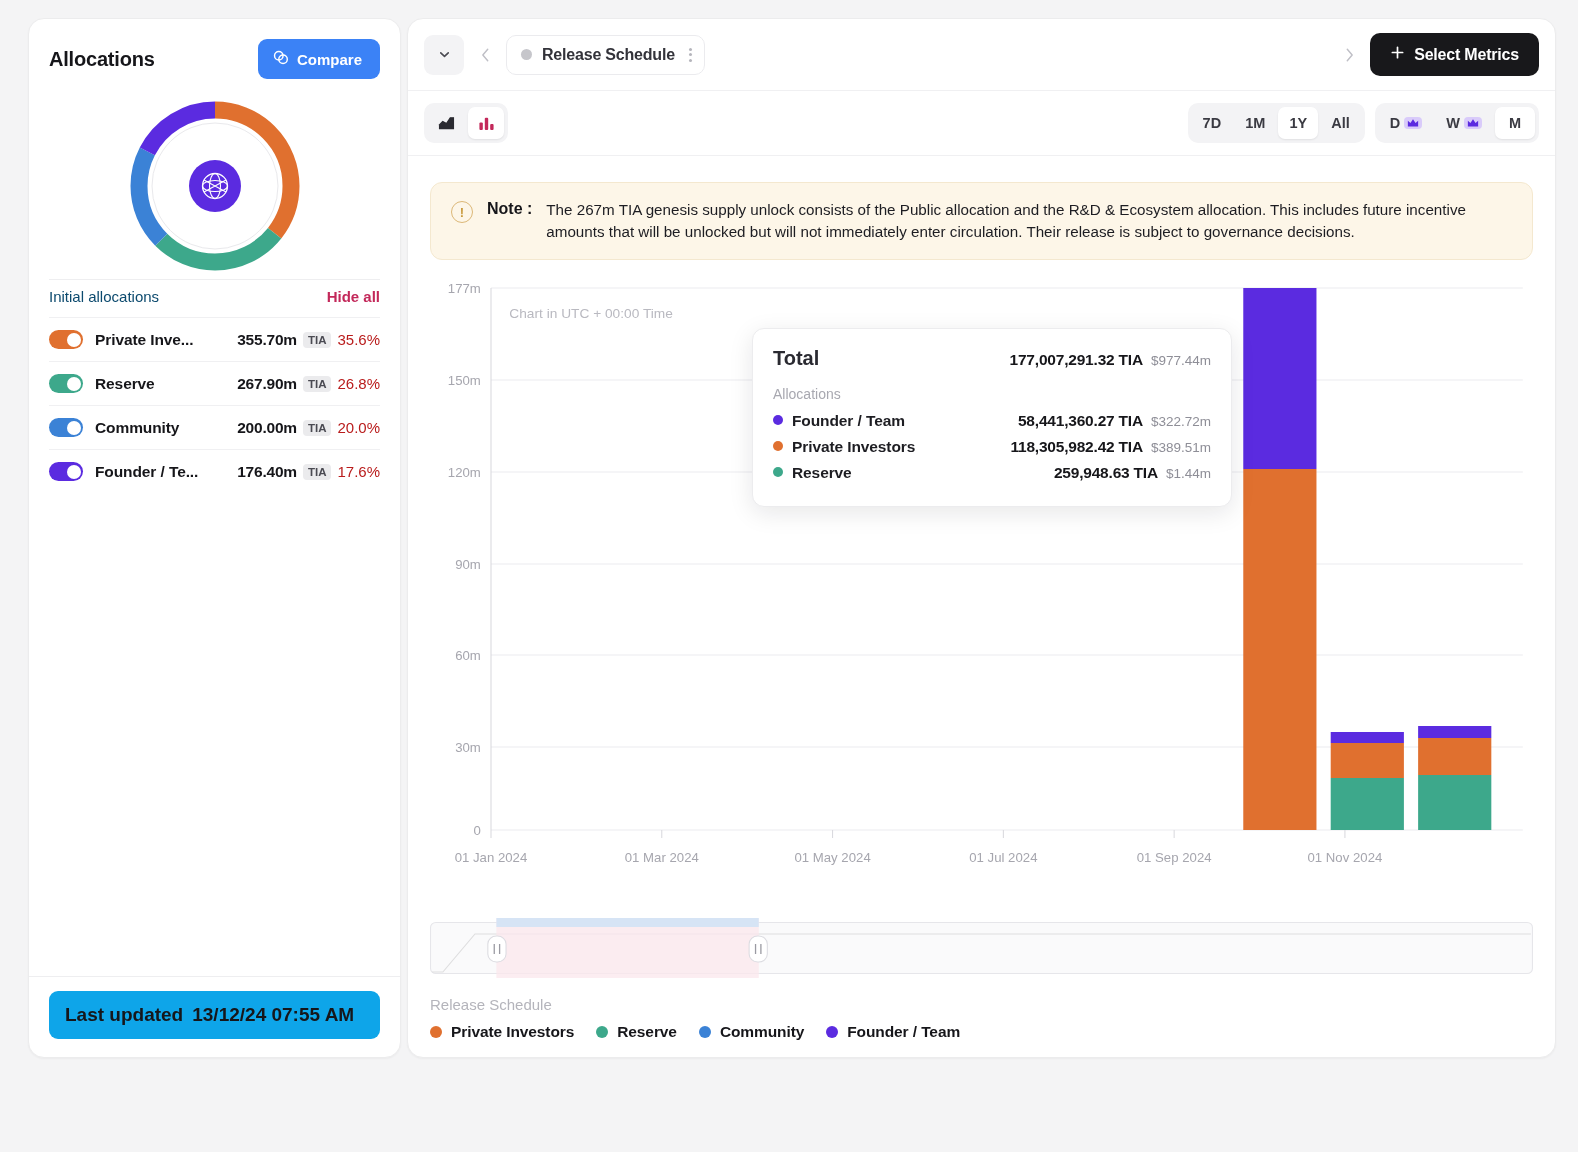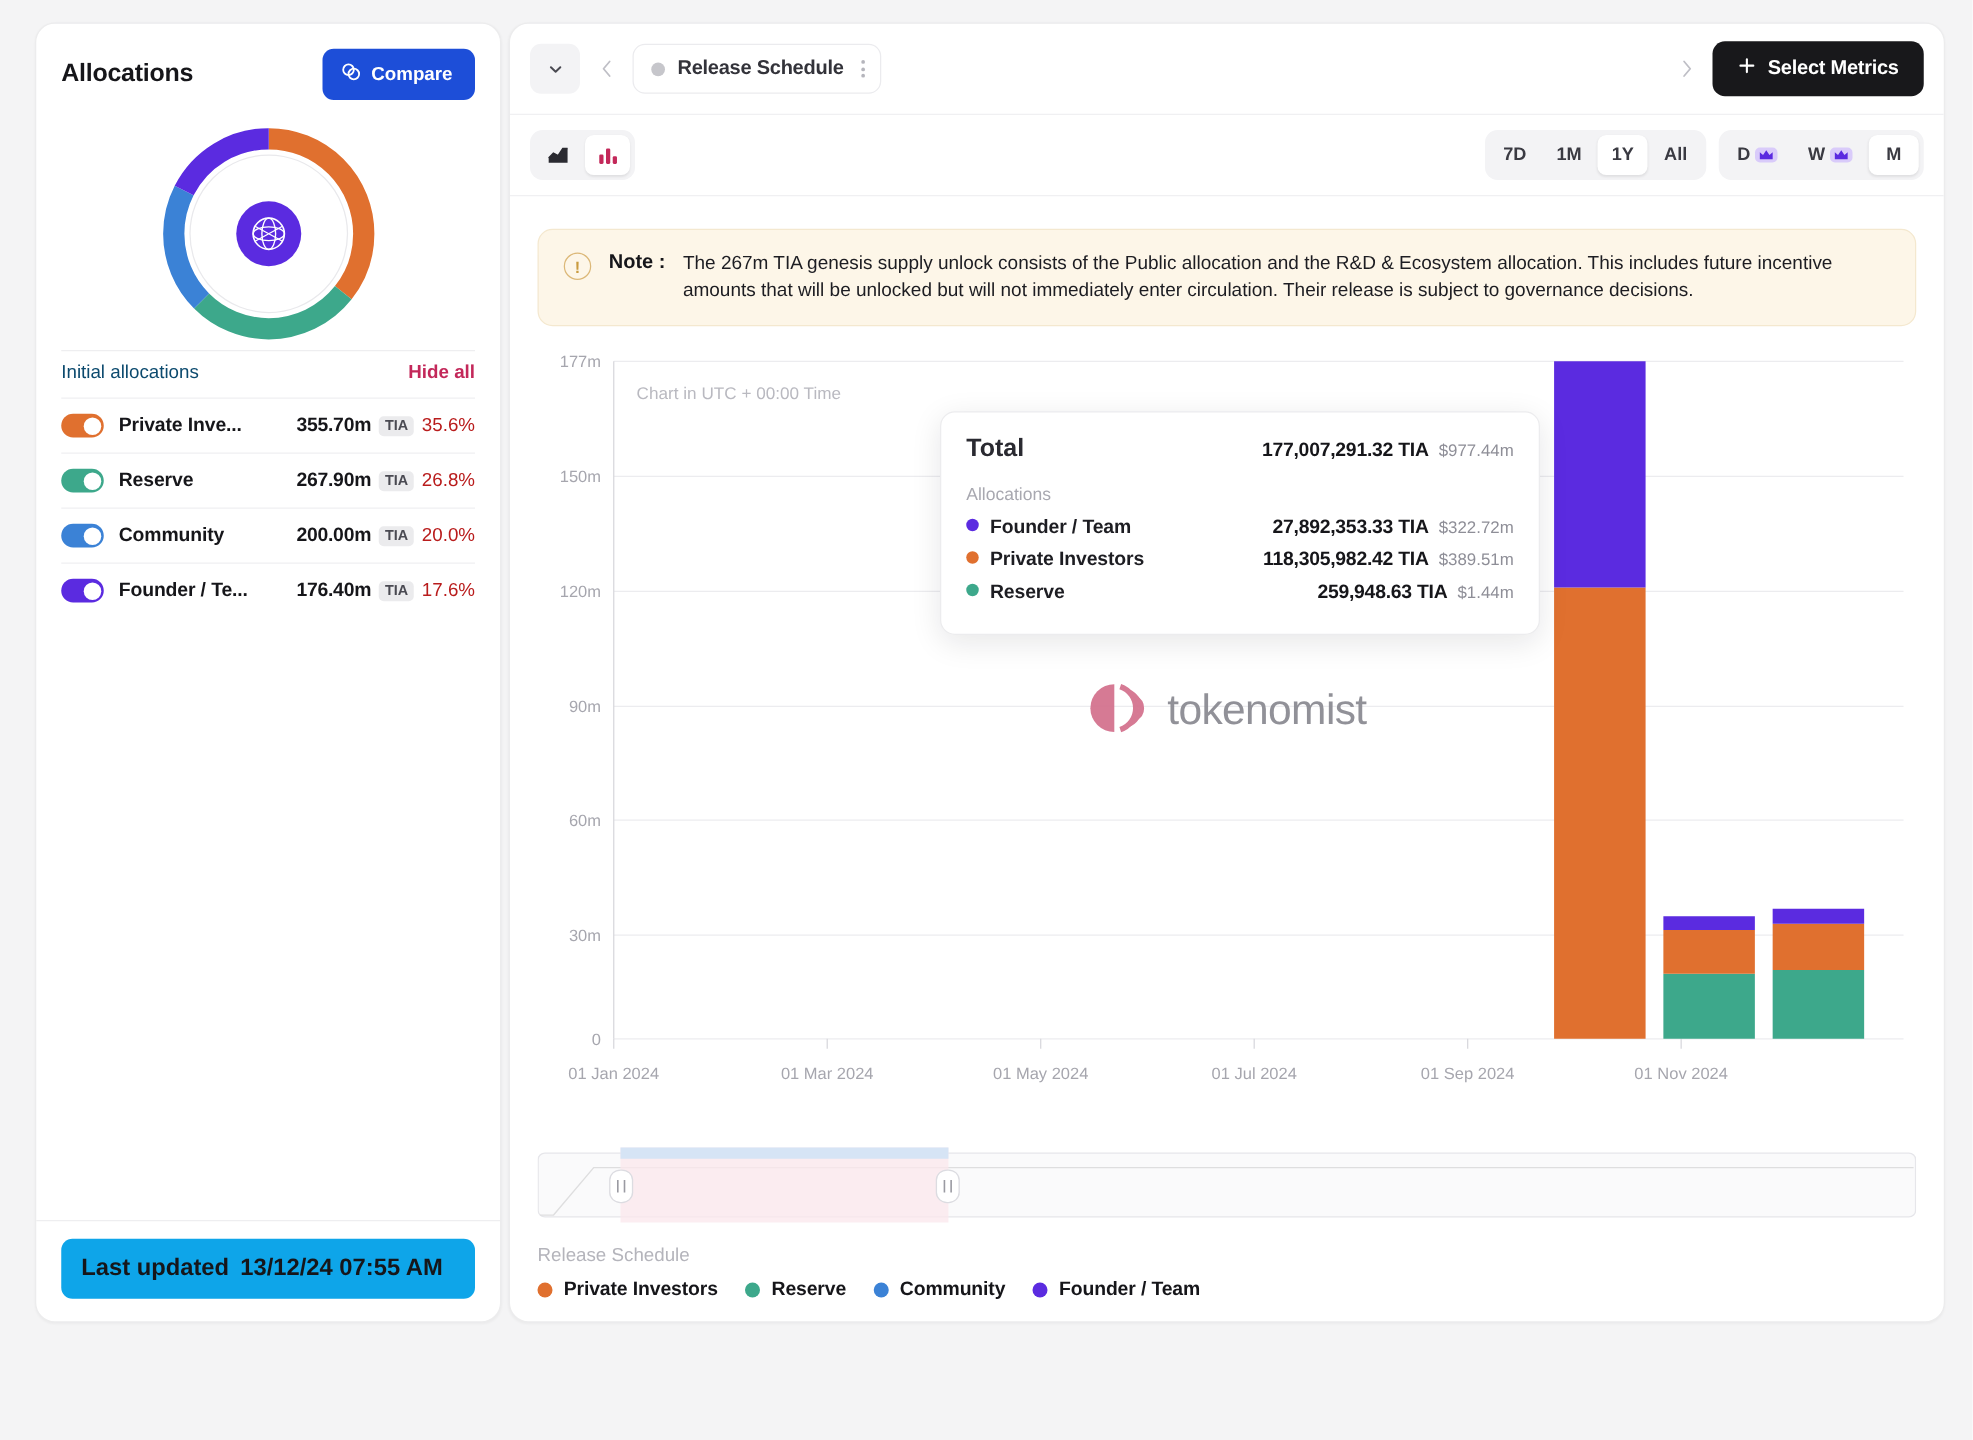--- a/index.html
+++ b/index.html
@@ -16,21 +16,21 @@
   .sidebar {
     width:373px; flex:0 0 373px;
     background:#fff; border:1px solid #ececed; border-radius:16px;
     display:flex; flex-direction:column;
     box-shadow:0 1px 2px rgba(16,16,20,.04);
   }
   .sb-head { display:flex; align-items:center; justify-content:space-between; padding:20px 20px 4px 20px; }
   .sb-title { font-size:20px; font-weight:700; letter-spacing:-.2px; }
   .compare-btn {
     display:flex; align-items:center; gap:8px;
-    background:#1d4ed8; color:#fff; border:none; border-radius:9px;
+    background:#3b82f6; color:#fff; border:none; border-radius:9px;
     padding:10px 18px 10px 14px; font-size:15px; font-weight:600;
     font-family:inherit; cursor:pointer;
   }
   .donut-wrap { display:flex; justify-content:center; padding:14px 0 4px; }
   .donut { position:relative; width:178px; height:178px; }
   .donut svg { display:block; }
   .donut-logo {
     position:absolute; left:50%; top:50%; transform:translate(-50%,-50%);
     width:52px; height:52px; border-radius:50%; background:#5b2be0;
     display:flex; align-items:center; justify-content:center;
@@ -357,48 +357,37 @@
             <text x="60" y="592">01 Jan 2024</text>
             <text x="228" y="592">01 Mar 2024</text>
             <text x="396" y="592">01 May 2024</text>
             <text x="564" y="592">01 Jul 2024</text>
             <text x="732" y="592">01 Sep 2024</text>
             <text x="900" y="592">01 Nov 2024</text>
           </g>
           <text x="78" y="48" fill="#b9b9c0" font-size="13.5" font-family="Liberation Sans, sans-serif">Chart in UTC + 00:00 Time</text>
         </svg>
 
-        <div class="watermark">
-          <span>
-            <svg width="48" height="44" viewBox="0 0 50 46" fill="none">
-              <path d="M22 3 A20 20 0 0 0 22 43 Z" fill="#d4738f"></path>
-              <path d="M27 5 A19 19 0 0 1 27 41" stroke="#d4738f" stroke-width="4.5" fill="none"></path>
-              <path d="M34 9 A15 15 0 0 1 34 37" stroke="#d4738f" stroke-width="3.4" fill="none"></path>
-              <path d="M40 14 A10 10 0 0 1 40 32" stroke="#d4738f" stroke-width="2.6" fill="none"></path>
-            </svg>
-          </span>
-          <span class="wm-text">tokenomist</span>
-        </div>
 
         
         <div class="tooltip">
           <div class="tt-total">
             <span class="tt-total-l">Total</span>
             <span class="tt-vals">
               <span class="tt-tia">177,007,291.32 TIA</span>
               <span class="tt-usd">$977.44m</span>
             </span>
           </div>
           <div class="tt-sub">Allocations</div>
 
           <div class="tt-row">
             <span class="tt-dot" style="background:#5b2be0"></span>
             <span class="tt-name">Founder / Team</span>
             <span class="tt-vals">
-              <span class="tt-tia">27,892,353.33 TIA</span>
+              <span class="tt-tia">58,441,360.27 TIA</span>
               <span class="tt-usd">$322.72m</span>
             </span>
           </div>
           <div class="tt-row">
             <span class="tt-dot" style="background:#e0702f"></span>
             <span class="tt-name">Private Investors</span>
             <span class="tt-vals">
               <span class="tt-tia">118,305,982.42 TIA</span>
               <span class="tt-usd">$389.51m</span>
             </span>

